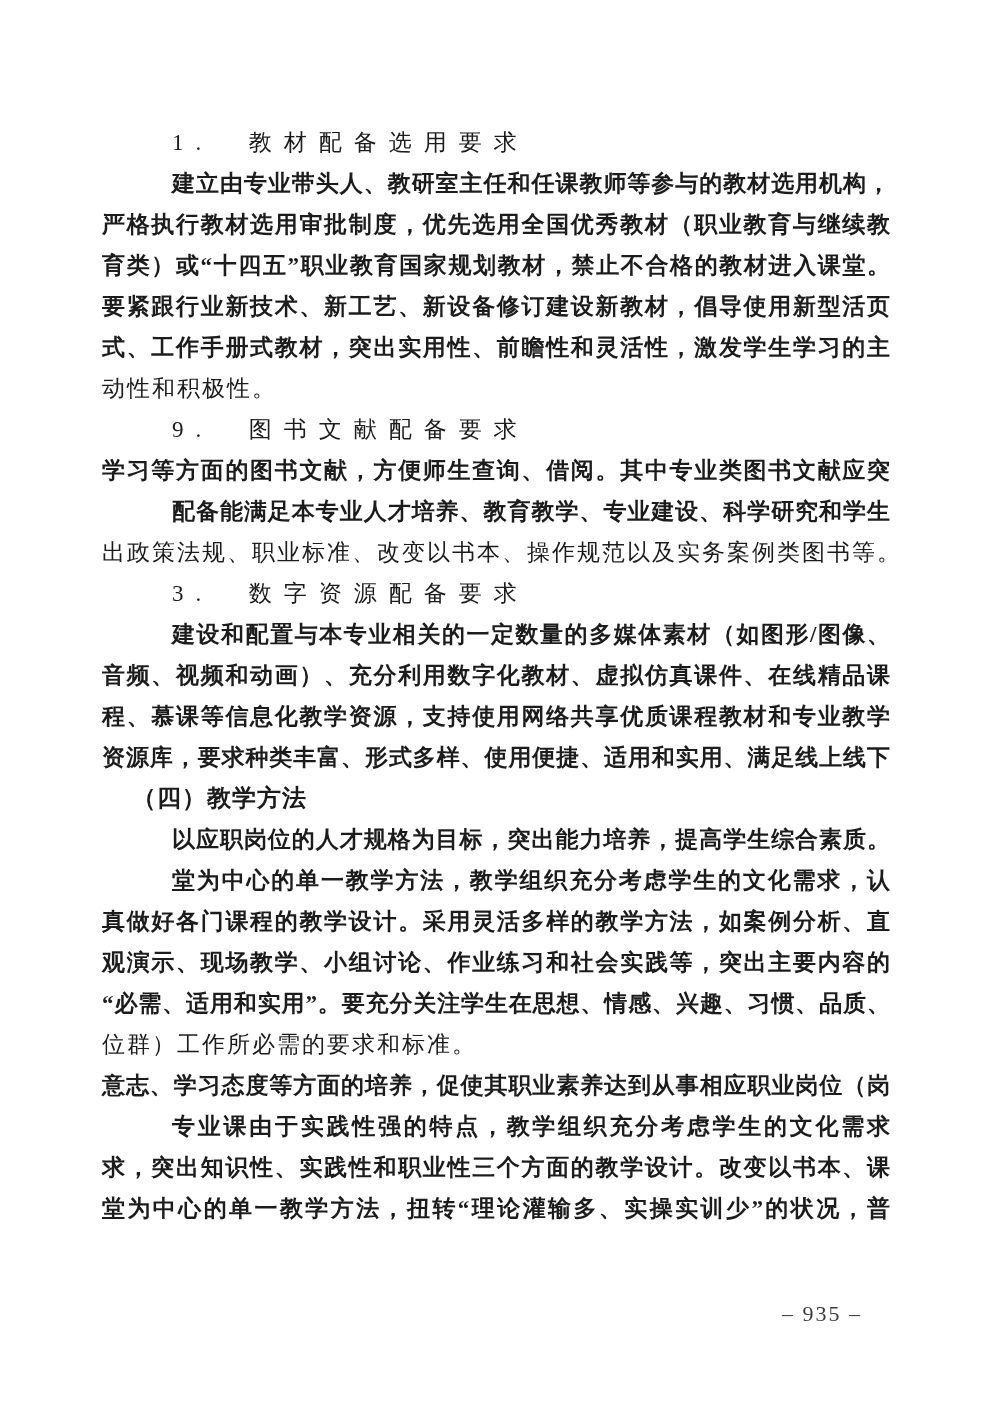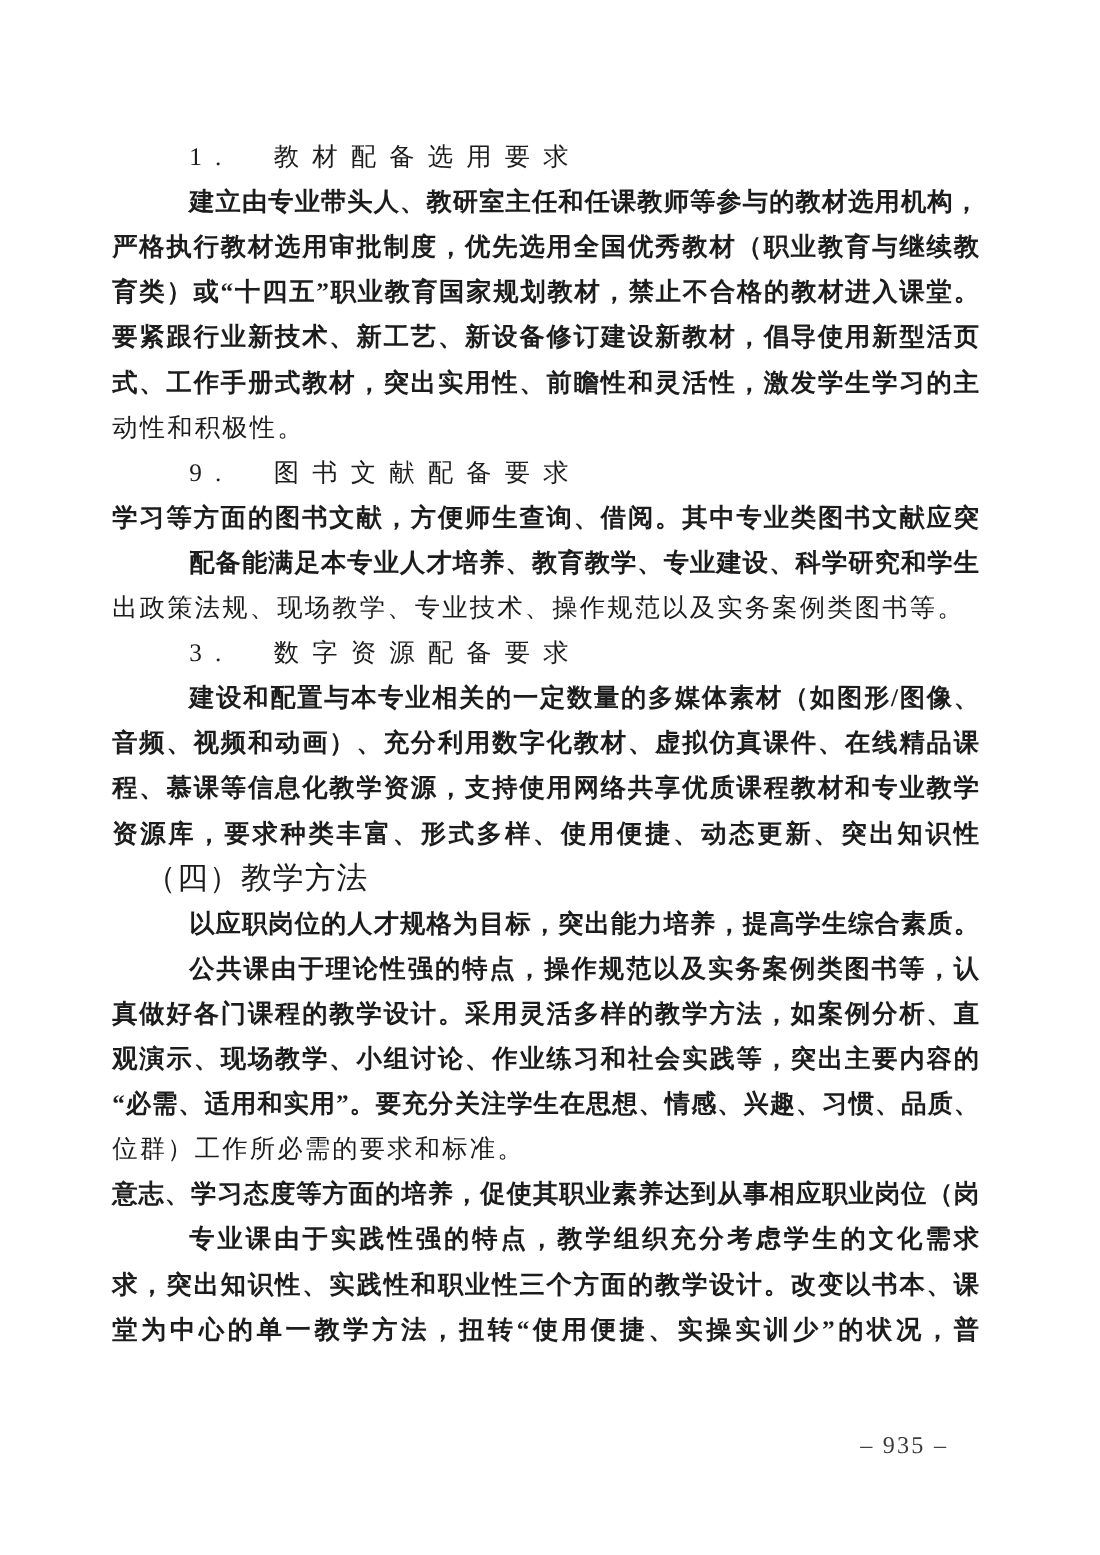--- a/index.html
+++ b/index.html
@@ -44,22 +44,22 @@
     padding-left: 70px;
     letter-spacing: 12px;
     white-space: pre;
   }
   
   .last {
     letter-spacing: 2px;
   }
   
   .h-bold {
-    font-weight: normal;
-    font-size: 28px;
+    font-weight: bold;
+    font-size: 24px;
     padding-left: 30px;
     letter-spacing: 1px;
   }
   .page-number {
     position: absolute;
     top: 1298px;
     right: 138px;
     font-size: 22px;
     line-height: 32px;
     color: #3c3c3c;
@@ -75,32 +75,32 @@
     <div class="line h-num">1.  教材配备选用要求</div>
     <div class="line ind fill">建立由专业带头人、教研室主任和任课教师等参与的教材选用机构，</div>
     <div class="line fill">严格执行教材选用审批制度，优先选用全国优秀教材（职业教育与继续教</div>
     <div class="line fill">育类）或“十四五”职业教育国家规划教材，禁止不合格的教材进入课堂。</div>
     <div class="line fill">要紧跟行业新技术、新工艺、新设备修订建设新教材，倡导使用新型活页</div>
     <div class="line fill">式、工作手册式教材，突出实用性、前瞻性和灵活性，激发学生学习的主</div>
     <div class="line last">动性和积极性。</div>
     <div class="line h-num">9.  图书文献配备要求</div>
     <div class="line fill">学习等方面的图书文献，方便师生查询、借阅。其中专业类图书文献应突</div>
     <div class="line ind fill">配备能满足本专业人才培养、教育教学、专业建设、科学研究和学生</div>
-    <div class="line last">出政策法规、现场教学、专业技术、操作规范以及实务案例类图书等。</div>
+    <div class="line last">出政策法规、职业标准、改变以书本、操作规范以及实务案例类图书等。</div>
     <div class="line h-num">3.  数字资源配备要求</div>
     <div class="line ind fill">建设和配置与本专业相关的一定数量的多媒体素材（如图形/图像、</div>
     <div class="line fill">音频、视频和动画）、充分利用数字化教材、虚拟仿真课件、在线精品课</div>
     <div class="line fill">程、慕课等信息化教学资源，支持使用网络共享优质课程教材和专业教学</div>
-    <div class="line fill">资源库，要求种类丰富、形式多样、使用便捷、动态更新、突出知识性</div>
+    <div class="line fill">资源库，要求种类丰富、形式多样、使用便捷、适用和实用、满足线上线下</div>
     <div class="line h-bold">（四）教学方法</div>
     <div class="line ind fill">以应职岗位的人才规格为目标，突出能力培养，提高学生综合素质。</div>
-    <div class="line ind fill">公共课由于理论性强的特点，操作规范以及实务案例类图书等，认</div>
+    <div class="line ind fill">堂为中心的单一教学方法，教学组织充分考虑学生的文化需求，认</div>
     <div class="line fill">真做好各门课程的教学设计。采用灵活多样的教学方法，如案例分析、直</div>
     <div class="line fill">观演示、现场教学、小组讨论、作业练习和社会实践等，突出主要内容的</div>
     <div class="line fill">“必需、适用和实用”。要充分关注学生在思想、情感、兴趣、习惯、品质、</div>
     <div class="line last">位群）工作所必需的要求和标准。</div>
     <div class="line fill">意志、学习态度等方面的培养，促使其职业素养达到从事相应职业岗位（岗</div>
     <div class="line ind fill">专业课由于实践性强的特点，教学组织充分考虑学生的文化需求</div>
     <div class="line fill">求，突出知识性、实践性和职业性三个方面的教学设计。改变以书本、课</div>
-    <div class="line fill">堂为中心的单一教学方法，扭转“使用便捷、实操实训少”的状况，普</div>
+    <div class="line fill">堂为中心的单一教学方法，扭转“理论灌输多、实操实训少”的状况，普</div>
   </div>
   <div class="page-number">– 935 –</div>
 </div>
 
 </body></html>

